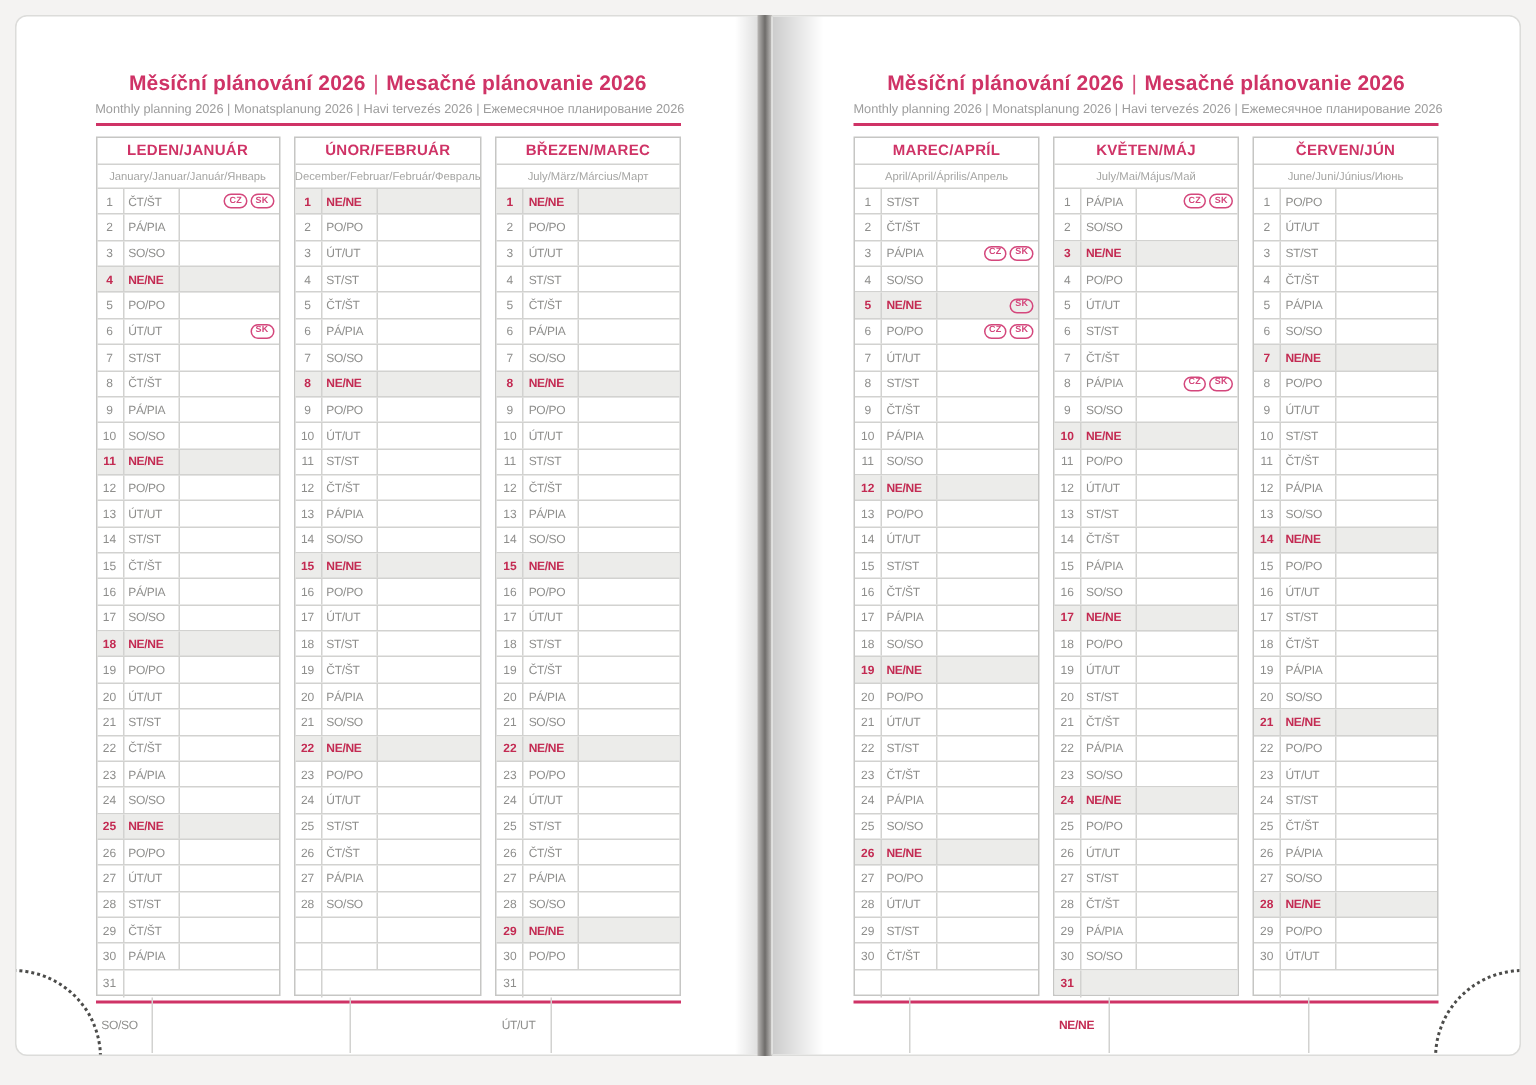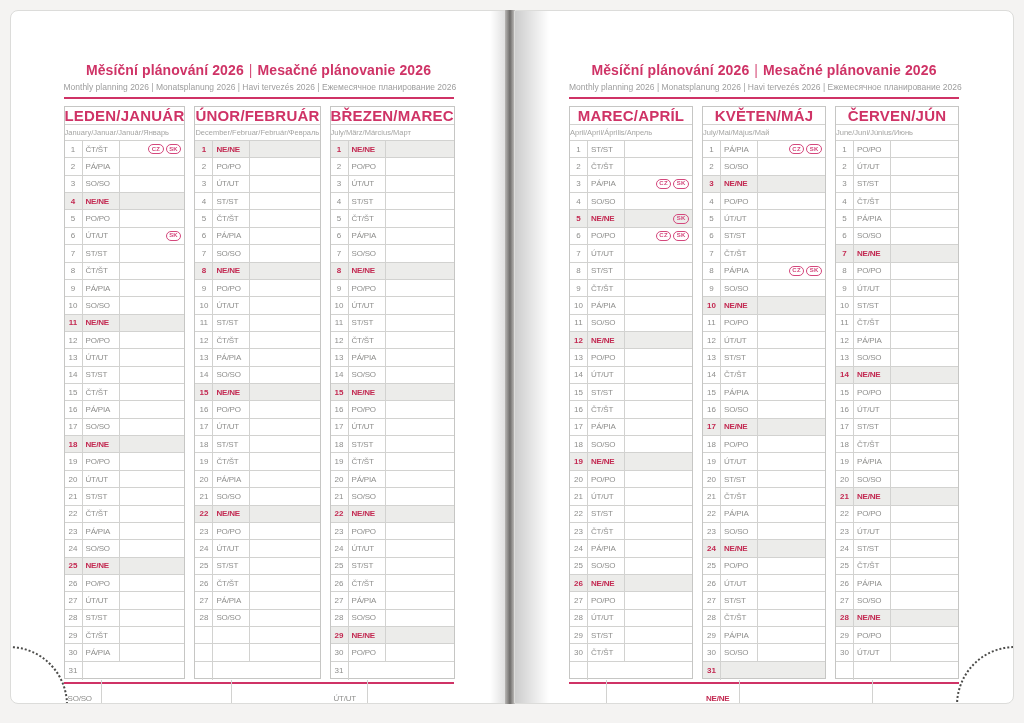--- a/index.html
+++ b/index.html
@@ -22,42 +22,42 @@
   }
   .page-right::before{
     content:"";position:absolute;top:0;bottom:0;left:0;width:34px;
     background:linear-gradient(to right,rgba(0,0,0,0.20),rgba(0,0,0,0));
     pointer-events:none;
   }
   .spine{
     position:absolute;top:10px;left:505px;width:10px;height:694px;
     background:linear-gradient(to right,#b9b7b5,#6e6c6a,#c9c7c5);
   }
-  .page-inner{width:390px;margin:15px auto;padding-top:36px;position:relative;}
+  .page-inner{width:390px;margin:0 auto;padding-top:36px;position:relative;}
   .page-title{
     text-align:center;font-size:14px;font-weight:bold;white-space:nowrap;
     color:var(--accent);letter-spacing:0.1px;
   }
   .page-title .sep{font-weight:normal;padding:0 5px;opacity:0.85;}
   .page-subtitle{
     text-align:right;font-size:8.5px;color:#9d9d9d;margin-top:4px;white-space:nowrap;
   }
   .rule{height:2px;background:var(--accent);margin-top:5px;}
   .rule-bottom{margin-top:3px;}
   .months-grid{display:flex;gap:9px;margin-top:7px;}
   .month{
     flex:1;border:1px solid #c6c6c4;box-sizing:border-box;background:#fff;
   }
   .month-header{
     height:17px;line-height:17px;text-align:center;border-bottom:1px solid #d2d2d0;
-    font-size:15px;font-weight:bold;color:var(--accent);letter-spacing:0.2px;
+    font-size:10px;font-weight:bold;color:var(--accent);letter-spacing:0.2px;
     white-space:nowrap;overflow:hidden;
   }
   .month-sub{
-    height:15px;line-height:15px;border-bottom:1px solid #d2d2d0;
+    height:15px;line-height:15px;text-align:center;border-bottom:1px solid #d2d2d0;
     font-size:7.5px;color:#a5a5a3;white-space:nowrap;overflow:hidden;
   }
   .rows{display:flex;flex-direction:column;height:537px;}
   .day-row{
     flex:1;display:flex;align-items:stretch;border-bottom:1px solid #d2d2d0;
     font-size:8px;color:#8e8e8c;box-sizing:border-box;min-height:0;
   }
   .day-row:last-child{border-bottom:none;flex-direction:column;}
   .cell-num{
     width:18px;flex:0 0 18px;display:flex;align-items:center;justify-content:center;

